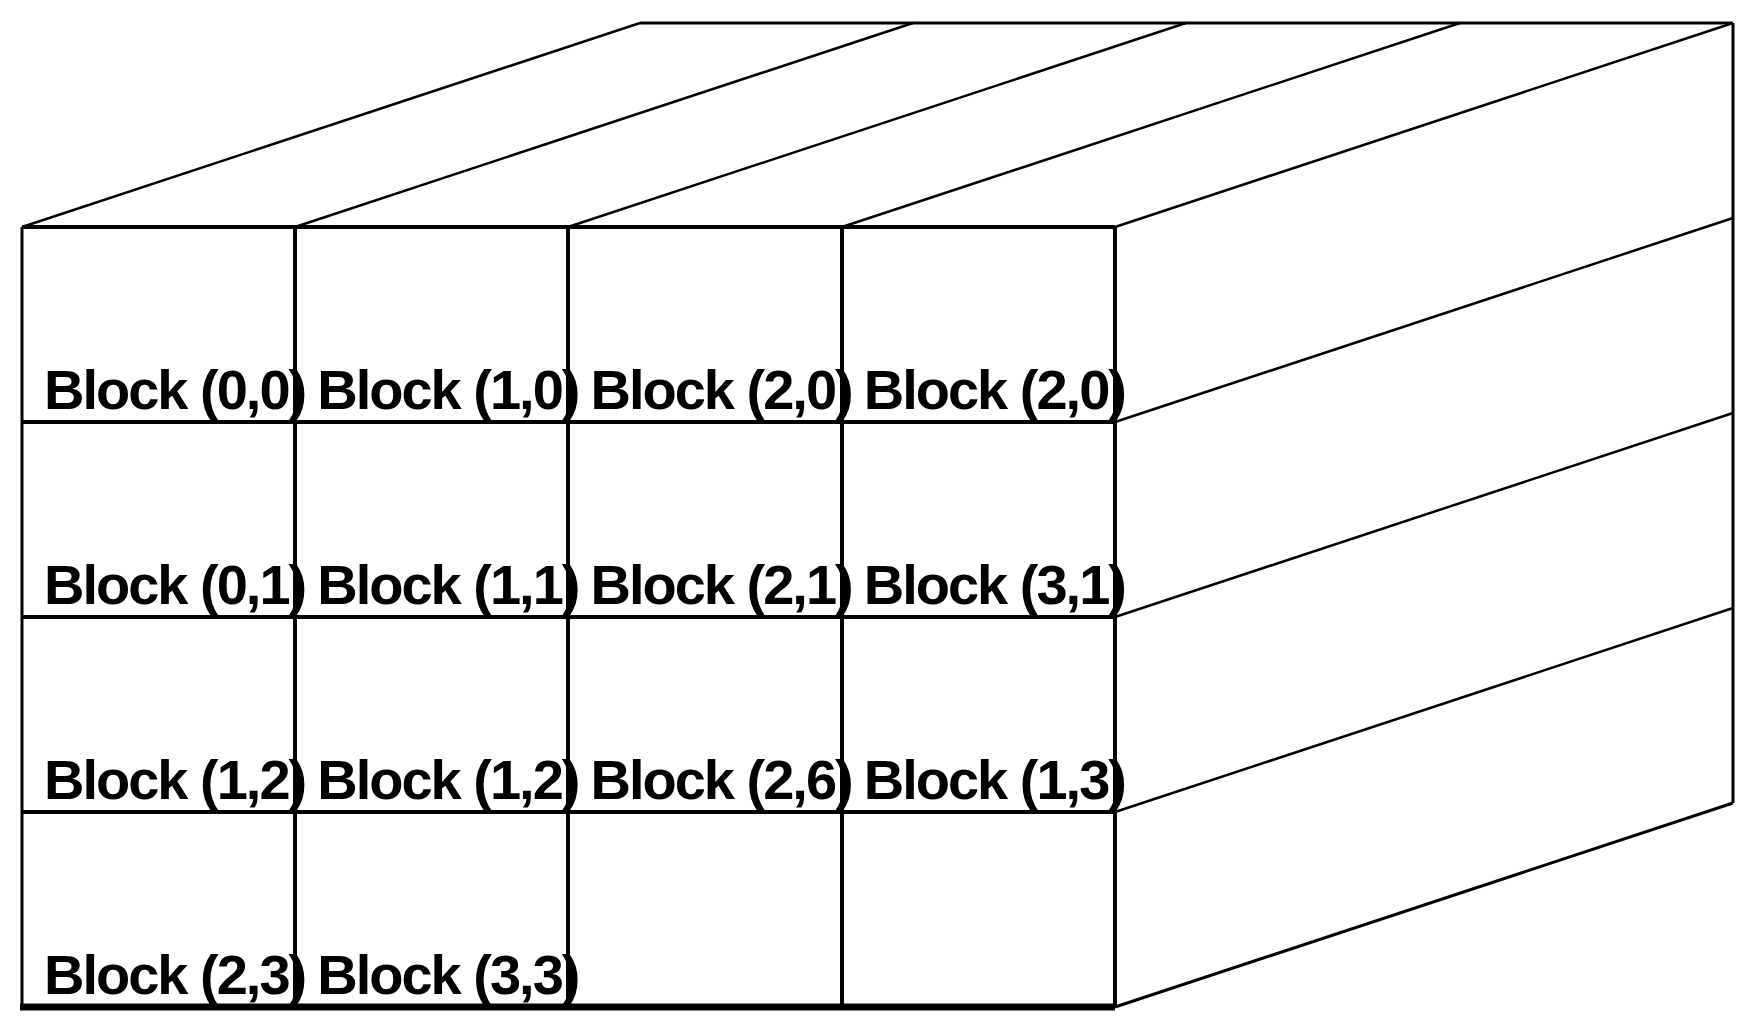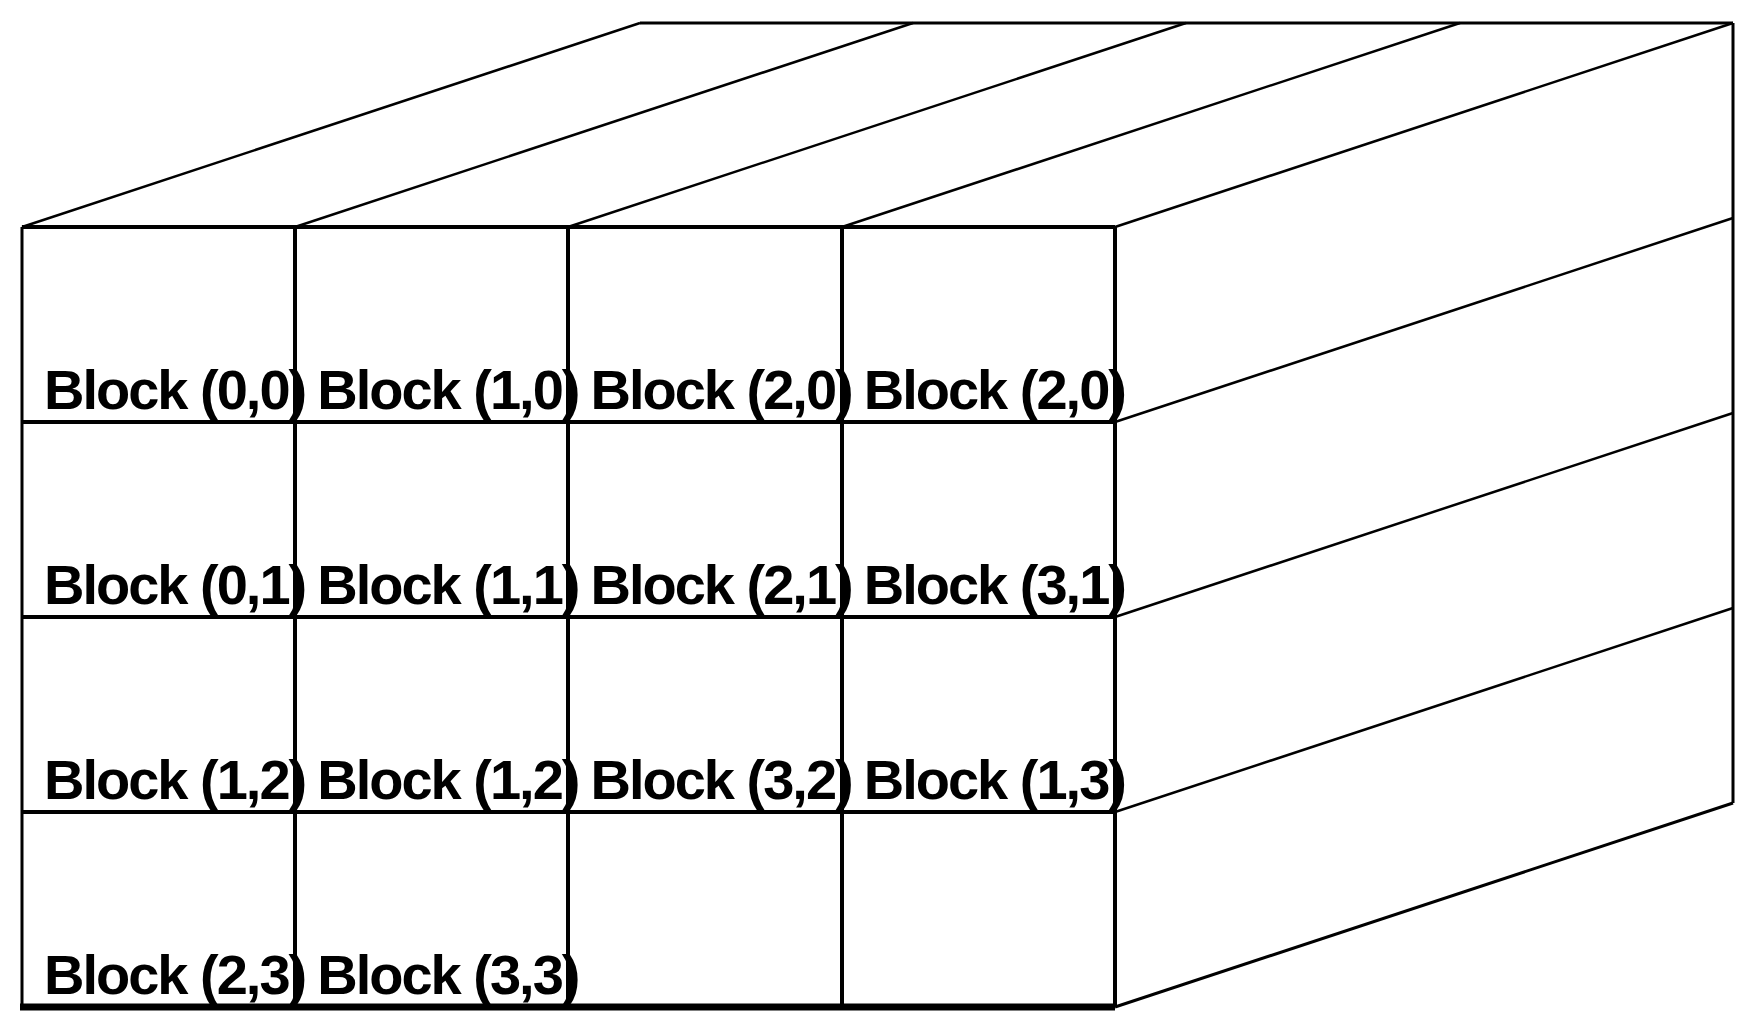--- a/index.html
+++ b/index.html
@@ -116,21 +116,21 @@
     <div class="cell">
         <span>Block (3,1)</span>
       </div>
     <div class="cell">
         <span>Block (1,2)</span>
       </div>
     <div class="cell">
         <span>Block (1,2)</span>
       </div>
     <div class="cell">
-        <span>Block (3,2)</span>
+        <span>Block (2,6)</span>
       </div>
     <div class="cell">
         <span>Block (1,3)</span>
       </div>
     <div class="cell">
         <span>Block (2,3)</span>
       </div>
     <div class="cell">
         <span>Block (3,3)</span>
       </div>

